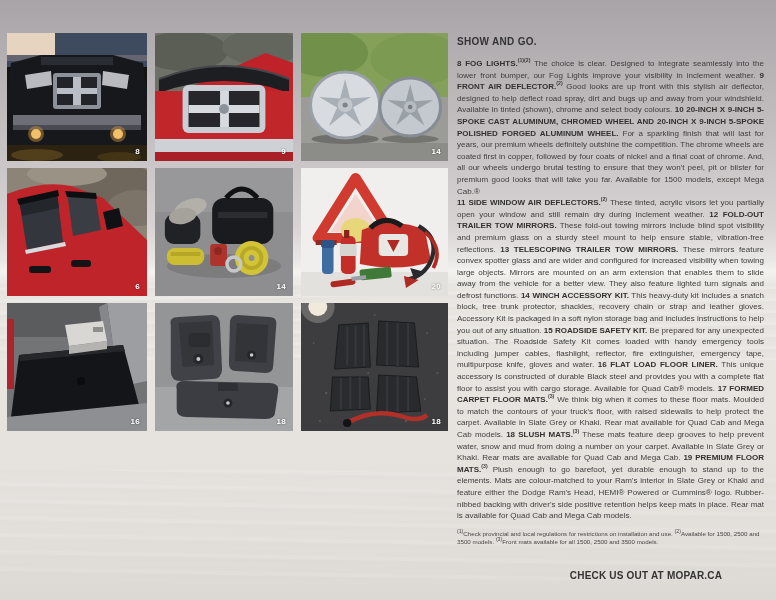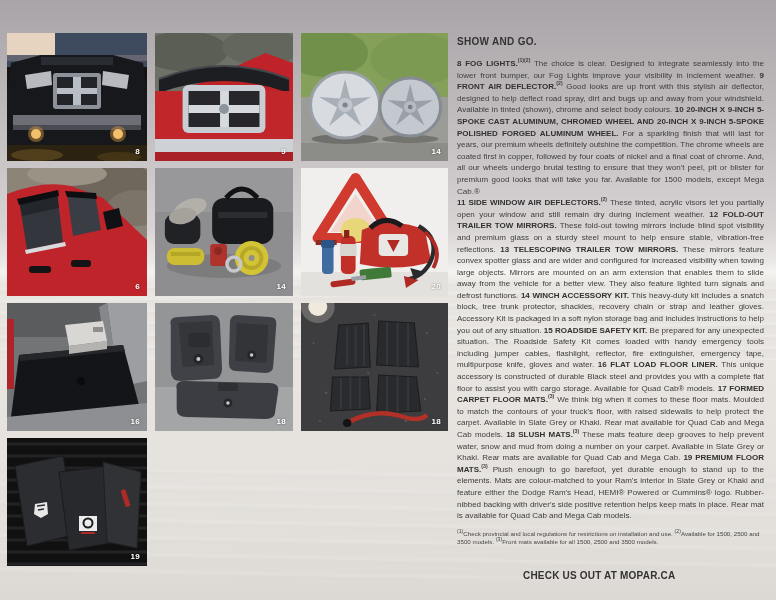--- a/index.html
+++ b/index.html
@@ -43,21 +43,21 @@
     margin:0;font-size:8px;line-height:11.6px;text-align:justify;
   }
   .article b{color:#323130;}
   .article sup{font-size:5.2px;line-height:0;vertical-align:super;}
   .article sup.b{font-weight:bold;}
   .footnotes{
     margin:8px 0 0 0;font-size:6.2px;line-height:8.6px;text-align:left;
     color:#474645;
   }
   .tagline{
-    position:absolute;left:523px;top:570px;width:246px;text-align:left;
+    position:absolute;left:523px;top:570px;width:246px;text-align:center;
     font-size:10px;font-weight:bold;color:#343332;letter-spacing:.2px;
   }
 </style>
 </head>
 <body>
 
 <div class="streaks s1"></div>
 <div class="streaks s2"></div>
 
 <div class="photo-grid">
@@ -265,36 +265,20 @@
       <path d="M30,74 L64,74 L66,106 L28,108 Z" fill="#2a2b2e" stroke="#1c1d1f"></path>
       <path d="M38,75 V106 M47,74 V106 M56,74 V106" stroke="#36373a" stroke-width="2" fill="none"></path>
       <path d="M74,72 L110,74 L114,108 L72,110 Z" fill="#292a2d" stroke="#1c1d1f"></path>
       <path d="M82,73 V109 M92,73 V109 M102,74 V108" stroke="#36373a" stroke-width="2" fill="none"></path>
       <path d="M44,120 Q70,104 98,114 Q112,119 120,112" stroke="#b23028" stroke-width="4.5" fill="none"></path>
       <circle cx="44" cy="120" r="4" fill="#141416"></circle>
     </svg>
     <span class="num">18</span>
   </figure>
 
-  <figure class="tile" aria-label="Premium Floor Mats">
-    <svg viewBox="0 0 140 128" preserveAspectRatio="none">
-      <rect width="140" height="128" fill="#101011"></rect>
-      <path d="M0,6 H140 M0,18 H140 M0,30 H140 M0,42 H140 M0,54 H140 M0,66 H140 M0,78 H140 M0,90 H140 M0,102 H140 M0,114 H140 M0,126 H140" stroke="#232325" stroke-width="3" fill="none"></path>
-      <polygon points="8,28 56,18 70,96 20,108" fill="#2c2d30" stroke="#1a1b1d"></polygon>
-      <polygon points="28,66 40,64 41,76 34,80 27,76" fill="#e8e8e8"></polygon>
-      <path d="M30,68 L38,67 M31,72 L37,71" stroke="#2c2d30" stroke-width="1.5"></path>
-      <polygon points="52,34 102,28 110,104 62,112" fill="#28292c" stroke="#1a1b1d"></polygon>
-      <rect x="72" y="78" width="18" height="15" fill="#ececec"></rect>
-      <circle cx="81" cy="85" r="4.5" fill="none" stroke="#1c1c1e" stroke-width="2"></circle>
-      <rect x="74" y="94" width="14" height="2" fill="#b02a24"></rect>
-      <polygon points="96,24 134,34 130,110 100,104" fill="#313236" stroke="#1f2023"></polygon>
-      <rect x="110" y="58" width="18" height="5" rx="2" fill="#b02a24" transform="rotate(72 119 60)"></rect>
-    </svg>
-    <span class="num">19</span>
-  </figure>
 
 </div>
 
 <section class="article">
   <h1>SHOW AND GO.</h1>
   <p class="body"><b>8 FOG LIGHTS.</b><sup class="b">(1)(2)</sup><span> The choice is clear. Designed to integrate seamlessly into the lower front bumper, our Fog Lights improve your visibility in inclement weather. </span><b>9 FRONT AIR DEFLECTOR.</b><sup class="b">(2)</sup><span> Good looks are up front with this stylish air deflector, designed to help deflect road spray, dirt and bugs up and away from your windshield. Available in tinted (shown), chrome and select body colours. </span><b>10 20-INCH X 9-INCH 5-SPOKE CAST ALUMINUM, CHROMED WHEEL AND 20-INCH X 9-INCH 5-SPOKE POLISHED FORGED ALUMINUM WHEEL.</b><span> For a sparkling finish that will last for years, our premium wheels definitely outshine the competition. The chrome wheels are coated first in copper, followed by four coats of nickel and a final coat of chrome. And, all our wheels undergo brutal testing to ensure that they won't peel, pit or blister for premium good looks that will take you far. Available for 1500 models, except Mega Cab.®</span></p>
   <p class="body"><b>11 SIDE WINDOW AIR DEFLECTORS.</b><sup class="b">(2)</sup><span> These tinted, acrylic visors let you partially open your window and still remain dry during inclement weather. </span><b>12 FOLD-OUT TRAILER TOW MIRRORS.</b><span> These fold-out towing mirrors include blind spot visibility and premium glass on a sturdy steel mount to help ensure stable, vibration-free reflections. </span><b>13 TELESCOPING TRAILER TOW MIRRORS.</b><span> These mirrors feature convex spotter glass and are wider and configured for increased visibility when towing large objects. Mirrors are mounted on an arm extension that enables them to slide away from the vehicle for a better view. They also feature lighted turn signals and defrost functions. </span><b>14 WINCH ACCESSORY KIT.</b><span> This heavy-duty kit includes a snatch block, tree trunk protector, shackles, recovery chain or strap and leather gloves. Accessory Kit is packaged in a soft nylon storage bag and includes instructions to help you out of any situation. </span><b>15 ROADSIDE SAFETY KIT.</b><span> Be prepared for any unexpected situation. The Roadside Safety Kit comes loaded with handy emergency tools including jumper cables, flashlight, reflector, fire extinguisher, emergency tape, multipurpose knife, gloves and water. </span><b>16 FLAT LOAD FLOOR LINER.</b><span> This unique accessory is constructed of durable Black steel and provides you with a complete flat floor to assist you with cargo storage. Available for Quad Cab® models. </span><b>17 FORMED CARPET FLOOR MATS.</b><sup class="b">(3)</sup><span> We think big when it comes to these floor mats. Moulded to match the contours of your truck's floor, with raised sidewalls to help protect the carpet. Available in Slate Grey or Khaki. Rear mat available for Quad Cab and Mega Cab models. </span><b>18 SLUSH MATS.</b><sup class="b">(3)</sup><span> These mats feature deep grooves to help prevent water, snow and mud from doing a number on your carpet. Available in Slate Grey or Khaki. Rear mats are available for Quad Cab and Mega Cab. </span><b>19 PREMIUM FLOOR MATS.</b><sup class="b">(3)</sup><span> Plush enough to go barefoot, yet durable enough to stand up to the elements. Mats are colour-matched to your Ram's interior in Slate Grey or Khaki and feature either the Dodge Ram's Head, HEMI® Powered or Cummins® logo. Rubber-nibbed backing with driver's side positive retention helps keep mats in place. Rear mat is available for Quad Cab and Mega Cab models.</span></p>
   <p class="footnotes"><sup>(1)</sup><span>Check provincial and local regulations for restrictions on installation and use. </span><sup>(2)</sup><span>Available for 1500, 2500 and 3500 models. </span><sup>(3)</sup><span>Front mats available for all 1500, 2500 and 3500 models.</span></p>
 </section>
 

